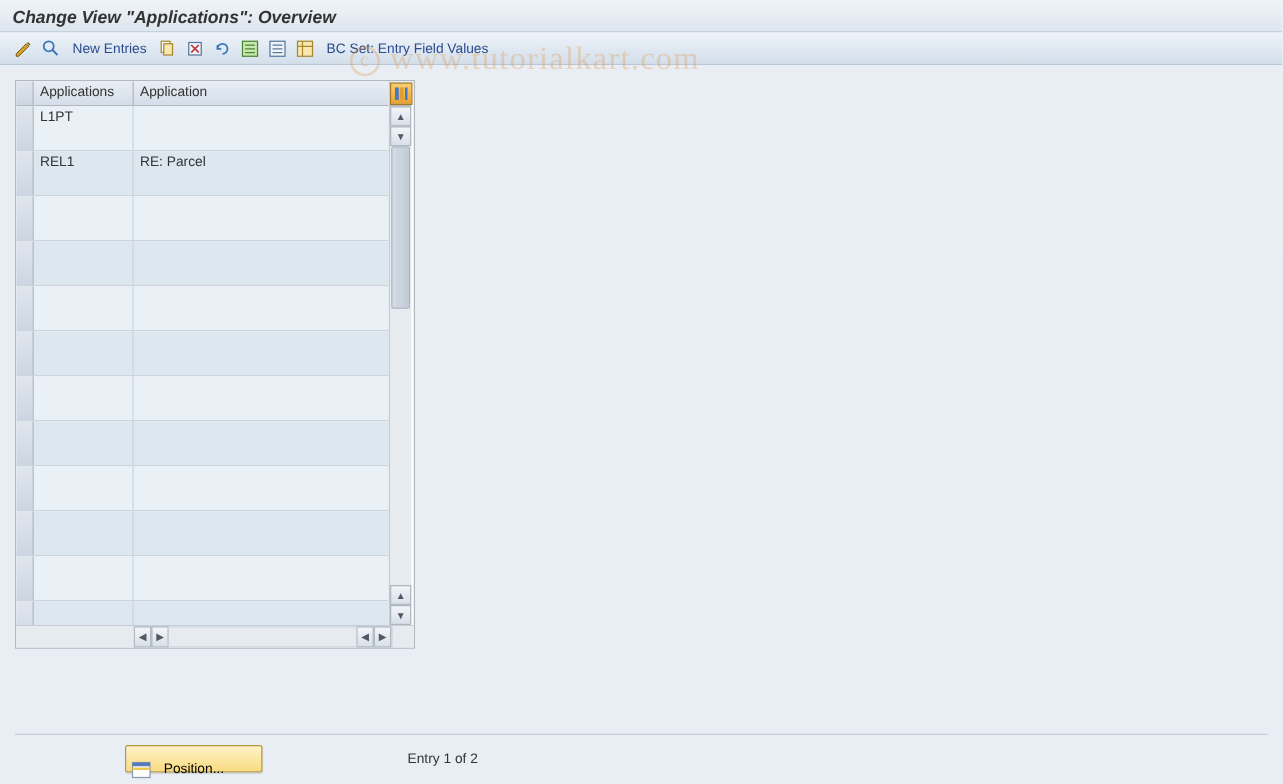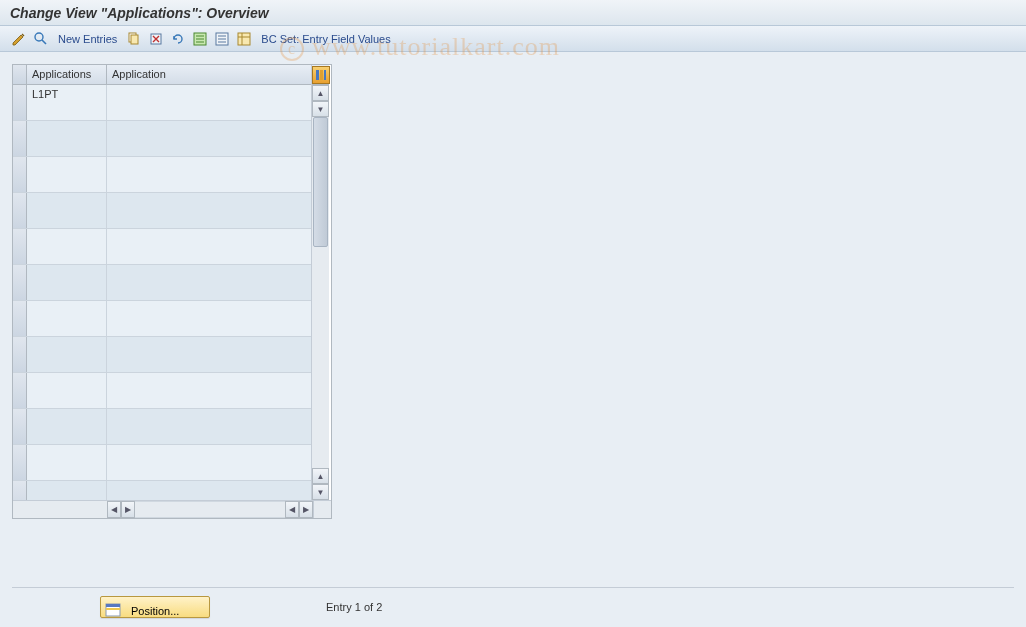--- a/index.html
+++ b/index.html
@@ -216,26 +216,26 @@
       height: 26px;
       display: flex;
       align-items: center;
       border-top: 1px solid #c4ccd6;
       padding-top: 12px;
     }
     .position-btn {
       position: absolute;
       left: 88px;
       display: flex;
-      align-items: flex-end;
+      align-items: flex-start;
       background: linear-gradient(to bottom, #fff2c8, #f8dc80);
       border: 1px solid #b89840;
       border-radius: 2px;
       height: 22px;
-      padding: 0 30px 0 4px;
+      padding: 12px 30px 0 4px;
       cursor: pointer;
       box-shadow: 0 1px 1px rgba(0,0,0,0.1);
     }
     .position-icon {
       width: 16px;
       height: 14px;
       margin-right: 10px;
       display: inline-flex;
     }
     .entry-text {
@@ -344,20 +344,25 @@
         <div class="table-header-row">
           <div class="row-selector-header"></div>
           <div class="col-app">Applications</div>
           <div class="col-desc">Application</div>
         </div>
         <div class="table-body" id="table-body">
             <div class="table-row">
               <div class="row-selector"></div>
               <div class="cell-app">L1PT</div>
               <div class="cell-desc"></div>
+            </div>
+            <div class="table-row">
+              <div class="row-selector"></div>
+              <div class="cell-app">REL1</div>
+              <div class="cell-desc">RE: Parcel</div>
             </div>
             <div class="table-row">
               <div class="row-selector"></div>
               <div class="cell-app"></div>
               <div class="cell-desc"></div>
             </div>
             <div class="table-row">
               <div class="row-selector"></div>
               <div class="cell-app"></div>
               <div class="cell-desc"></div>

